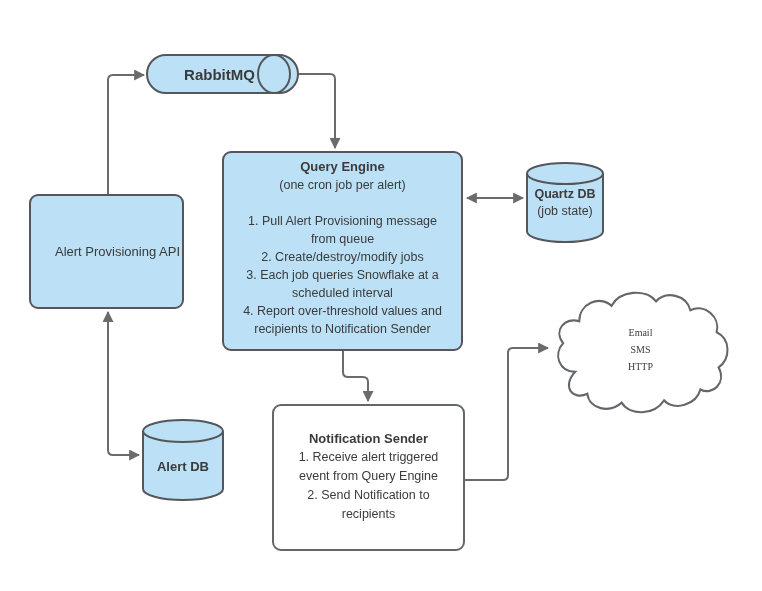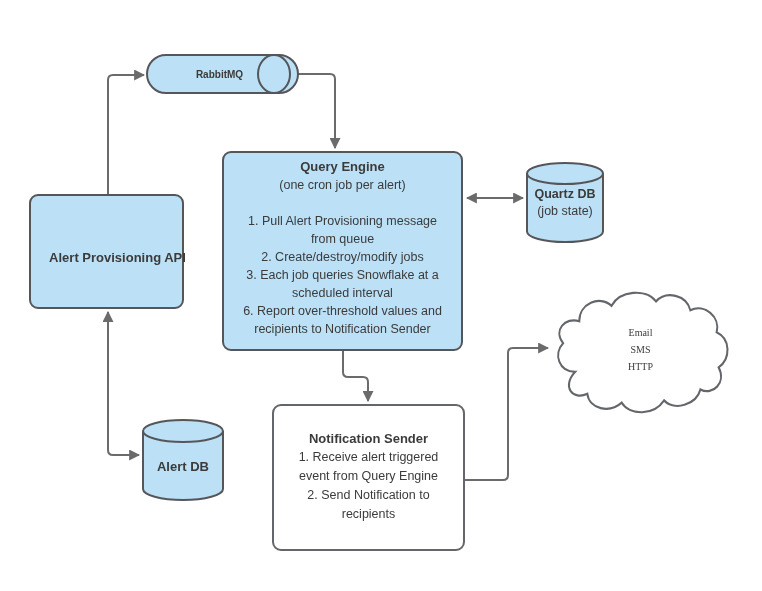--- a/index.html
+++ b/index.html
@@ -13,26 +13,26 @@
   }
   .diagram-svg{position:absolute; left:0; top:0;}
   .connector{fill:none; stroke:var(--connector); stroke-width:2; stroke-linejoin:round;}
   .arrowhead{fill:var(--connector);}
   .shape-blue{fill:var(--node-fill); stroke:var(--node-stroke); stroke-width:2;}
   .shape-white{fill:var(--plain-fill); stroke:var(--plain-stroke); stroke-width:2;}
   .overlay{position:absolute; text-align:center; color:var(--text);}
   .flex-center{display:flex; align-items:center; justify-content:center;}
   .flex-col{display:flex; flex-direction:column; align-items:center; justify-content:center;}
   .bold{font-weight:bold;}
-  .rabbitmq-label{left:147px; top:55px; width:151px; height:38px; font-size:10px; font-weight:bold; padding-right:6px; box-sizing:border-box;}
+  .rabbitmq-label{left:147px; top:55px; width:151px; height:38px; font-size:15px; font-weight:bold; padding-right:6px; box-sizing:border-box;}
   .query-engine-text{left:223px; top:152px; width:239px; height:198px; padding:6px 18px; box-sizing:border-box; font-size:12.5px; line-height:18px;}
   .qe-title{font-size:13px; line-height:18px;}
   .spacer{height:18px;}
   .quartz-label{left:527px; top:163px; width:76px; height:79px; font-size:12.5px; line-height:17px;}
-  .api-label{left:30px; top:201px; width:175px; height:113px; font-size:13px; line-height:19px; font-weight:bold; padding:0 14px; box-sizing:border-box;}
+  .api-label{left:30px; top:195px; width:175px; height:113px; font-size:13px; line-height:19px; font-weight:normal; padding:0 14px; box-sizing:border-box;}
   .alertdb-label{left:143px; top:420px; width:80px; height:92px; font-size:13px; font-weight:bold;}
   .notification-text{left:273px; top:405px; width:191px; height:145px; padding:24px 10px 0; box-sizing:border-box; font-size:12.5px; line-height:19px;}
   .ns-title{font-size:13px; line-height:19px;}
   .cloud-label{left:553px; top:288px; width:175px; height:122px; font-size:10px; line-height:17px;font-family:Liberation Serif, serif;}
 </style>
 </head>
 <body>
 
 <div class="canvas">
 
@@ -78,21 +78,21 @@
 
   <div class="overlay flex-center rabbitmq-label">RabbitMQ</div>
 
   <div class="overlay query-engine-text">
     <div class="bold qe-title">Query Engine</div>
     <div>(one cron job per alert)</div>
     <div class="spacer"></div>
     <div>1. Pull Alert Provisioning message from queue</div>
     <div>2. Create/destroy/modify jobs</div>
     <div>3. Each job queries Snowflake at a scheduled interval</div>
-    <div>6. Report over-threshold values and recipients to Notification Sender</div>
+    <div>4. Report over-threshold values and recipients to Notification Sender</div>
   </div>
 
   <div class="overlay flex-col quartz-label">
     <div class="bold">Quartz DB</div>
     <div>(job state)</div>
   </div>
 
   <div class="overlay flex-center api-label">Alert Provisioning API</div>
 
   <div class="overlay flex-center alertdb-label">Alert DB</div>

